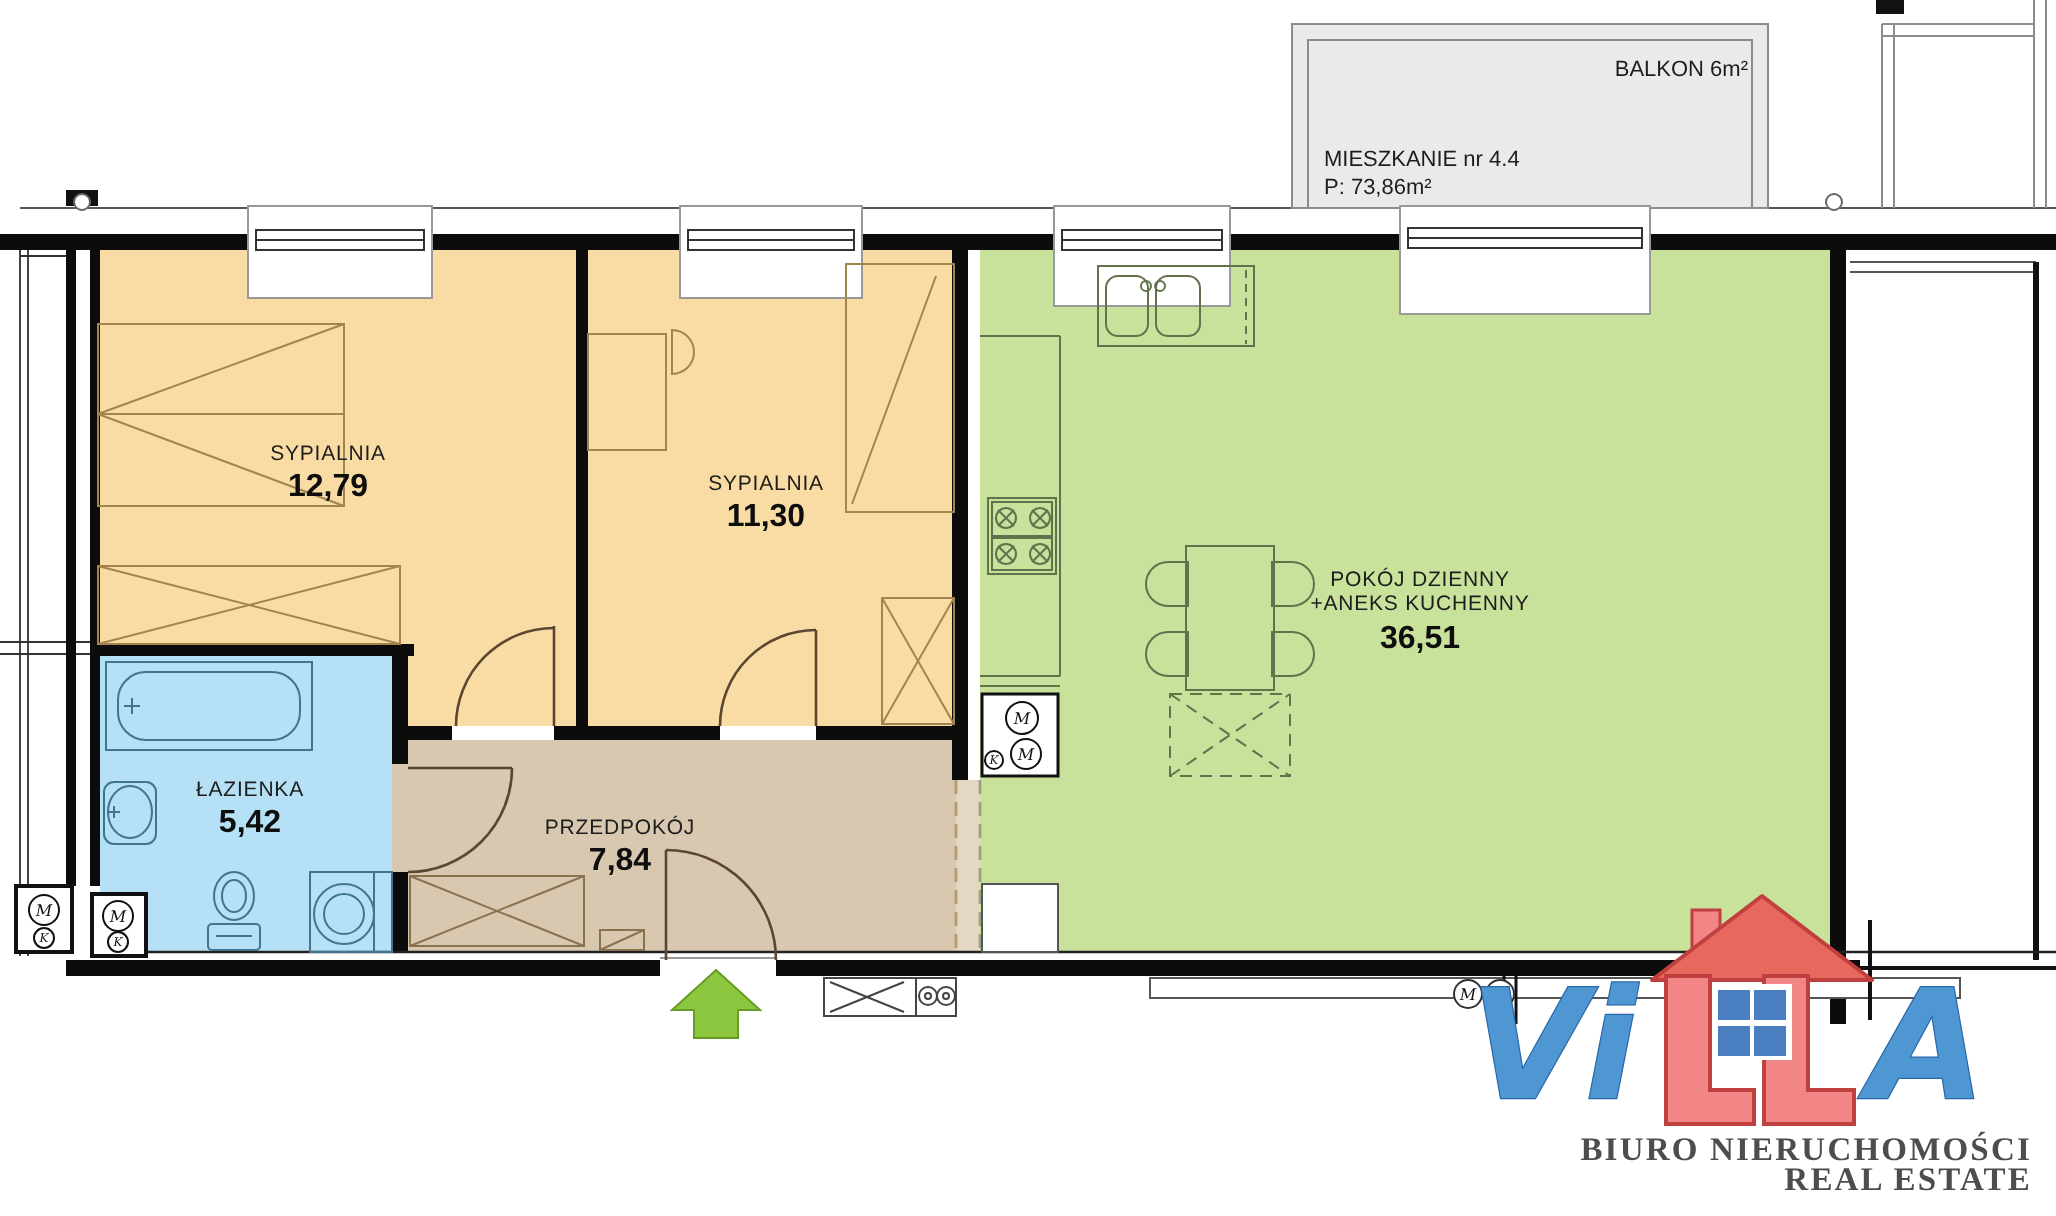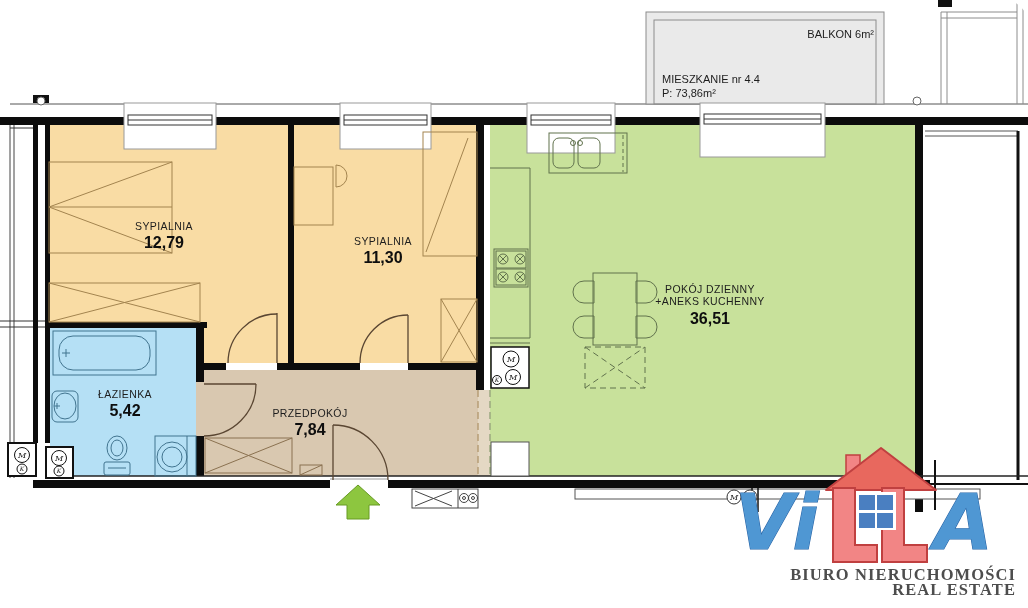--- a/index.html
+++ b/index.html
@@ -1,17 +1,17 @@
 <!DOCTYPE html>
 <html><head>
 <meta charset="utf-8">
 <style>
   html,body{margin:0;padding:0;background:#fff;}
   .canvas{position:relative;width:1028px;height:608px;background:#fff;overflow:hidden;
-          font-family:"Liberation Sans",sans-serif;border-radius:24px;}
+          font-family:"Liberation Sans",sans-serif;}
   svg{display:block;}
   .lbl{font-family:"Liberation Sans",sans-serif;fill:#222;}
   .room-name{font-size:10.5px;letter-spacing:.4px;fill:#1d1d1d;}
   .room-num{font-size:16px;font-weight:bold;fill:#0e0e0e;}
   .small-lbl{font-size:11px;fill:#1d1d1d;}
   .meter-m{font-family:"DejaVu Serif",serif;font-style:italic;font-size:8px;fill:#111;}
   .meter-k{font-family:"DejaVu Serif",serif;font-style:italic;font-size:6px;fill:#111;}
   .logo-letters{font-family:"DejaVu Sans",sans-serif;font-weight:bold;font-style:italic;
                 font-size:76px;paint-order:stroke;stroke:#2a66a8;stroke-width:1.2px;}
   .logo-sub{font-family:"Liberation Serif",serif;font-weight:bold;font-size:16.5px;letter-spacing:1.1px;}

